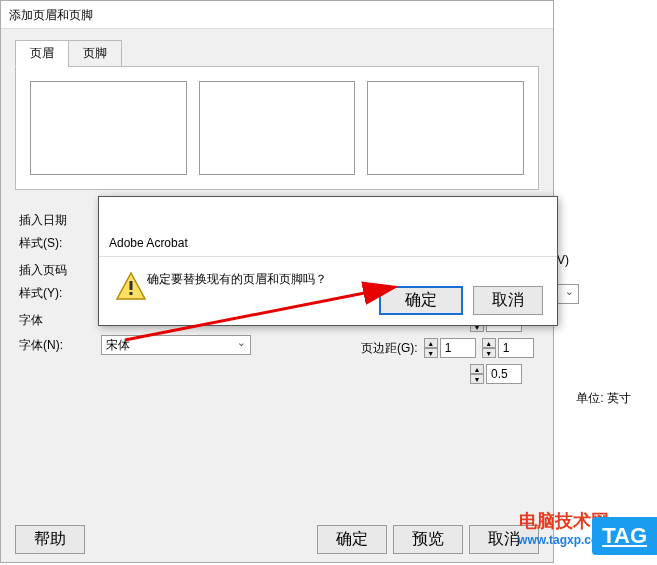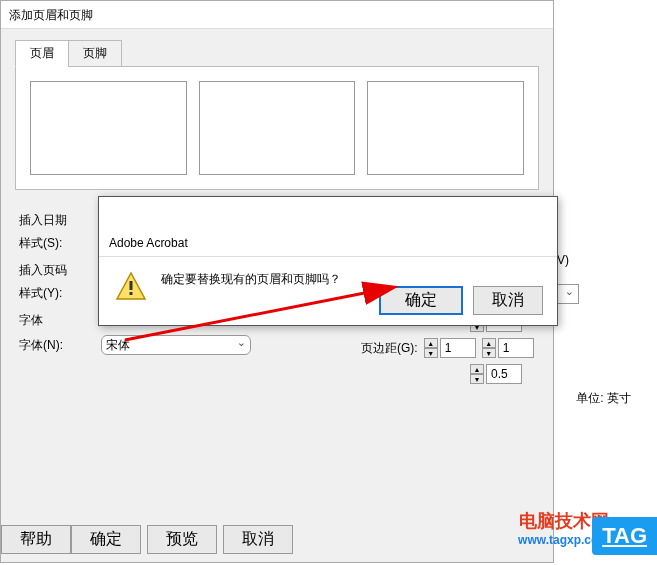--- a/index.html
+++ b/index.html
@@ -20,25 +20,25 @@
 .dropdown { position: relative; display: inline-flex; align-items: center; }
 .dropdown select { appearance: none; padding-right: 18px; }
 .dropdown::after { content: "⌄"; position: absolute; right: 5px; top: 1px; pointer-events: none; font-size: 11px; color: #555; }
 .btn { border: 1px solid #999; background: #e9e9e9; padding: 3px 18px; cursor: pointer; font-size: 16px; }
 .spinner { display: inline-flex; align-items: center; }
 .spinner input { width: 36px; height: 20px; text-align: left; border: 1px solid #999; }
 .spinbtns { display: flex; flex-direction: column; margin-right: 2px; }
 .spinbtns button { width: 14px; height: 10px; font-size: 7px; line-height: 7px; padding: 0; border: 1px solid #999; background: #e9e9e9; cursor: pointer; }
 .right-col { position: absolute; left: 360px; top: 222px; width: 270px; }
 .checkbox-row { display: flex; align-items: center; gap: 4px; border: 1px solid #bbb; background: #fff; padding: 6px; margin-bottom: 8px; }
-.footer { position: absolute; bottom: 8px; left: 0; right: 14px; display: flex; align-items: center; }
+.footer { position: absolute; bottom: 8px; left: 14px; right: 14px; display: flex; justify-content: space-between; align-items: center; }
 .footer .right-btns { display: flex; gap: 6px; }
 .modal { position: absolute; left: 98px; top: 196px; width: 460px; height: 130px; background: #fff; border: 1px solid #555; box-shadow: 2px 2px 8px rgba(0,0,0,0.3); z-index: 10; }
 .modal-title { height: 28px; line-height: 28px; padding-left: 10px; background: #fff; border-bottom: 1px solid #ddd; font-size: 12px; margin-top: 32px; }
-.modal-body { display: flex; align-items: flex-start; padding: 14px 16px; gap: 14px; }
+.modal-body { display: flex; align-items: flex-start; padding: 14px 16px; }
 .warn-icon { width: 32px; height: 32px; }
 .warn-icon svg { width: 32px; height: 32px; }
 .modal-footer { position: absolute; bottom: 10px; right: 14px; display: flex; gap: 10px; }
 .modal-footer .btn.primary { border: 2px solid #1a6fd6; padding: 2px 24px; }
 .arrow-svg { position: absolute; left: 120px; top: 280px; z-index: 20; pointer-events: none; }
 .watermark1 { position: absolute; right: 48px; bottom: 18px; text-align: right; z-index: 5; font-weight: bold; }
 .watermark1 .l1 { color: #e63b1f; font-size: 18px; }
 .watermark1 .l2 { color: #1a7fe6; font-size: 12px; }
 .tag-badge { position: absolute; right: 0; bottom: 10px; background: #1a9df0; color: #fff; font-size: 22px; font-weight: bold; padding: 6px 10px; border-radius: 4px 0 0 4px; z-index: 6; text-decoration: underline; }
 .right-peek { position: absolute; right: 14px; top: 228px; width: 30px; height: 20px; border: 1px solid #999; background: #fff; display: flex; align-items: center; justify-content: flex-end; padding-right: 4px; }
@@ -71,21 +71,21 @@
         </div>
         <div class="section-label">插入页码</div>
         <div class="form-row">
           <span class="label-w">样式(Y):</span>
         </div>
 
         <div class="section-label">字体</div>
         <div class="form-row">
           <span class="label-w">字体(N):</span>
           <span class="dropdown">
-              <select style="width:150px;border-radius:6px;"><option>宋体</option></select>
+              <select style="width:150px;"><option>宋体</option></select>
             </span>
         </div>
       </div>
     </div>
 
     <div class="right-peek">
         <span style="font-size:10px;">⌄</span>
       </div>
     <div class="right-peek2">
         <span>4</span>

